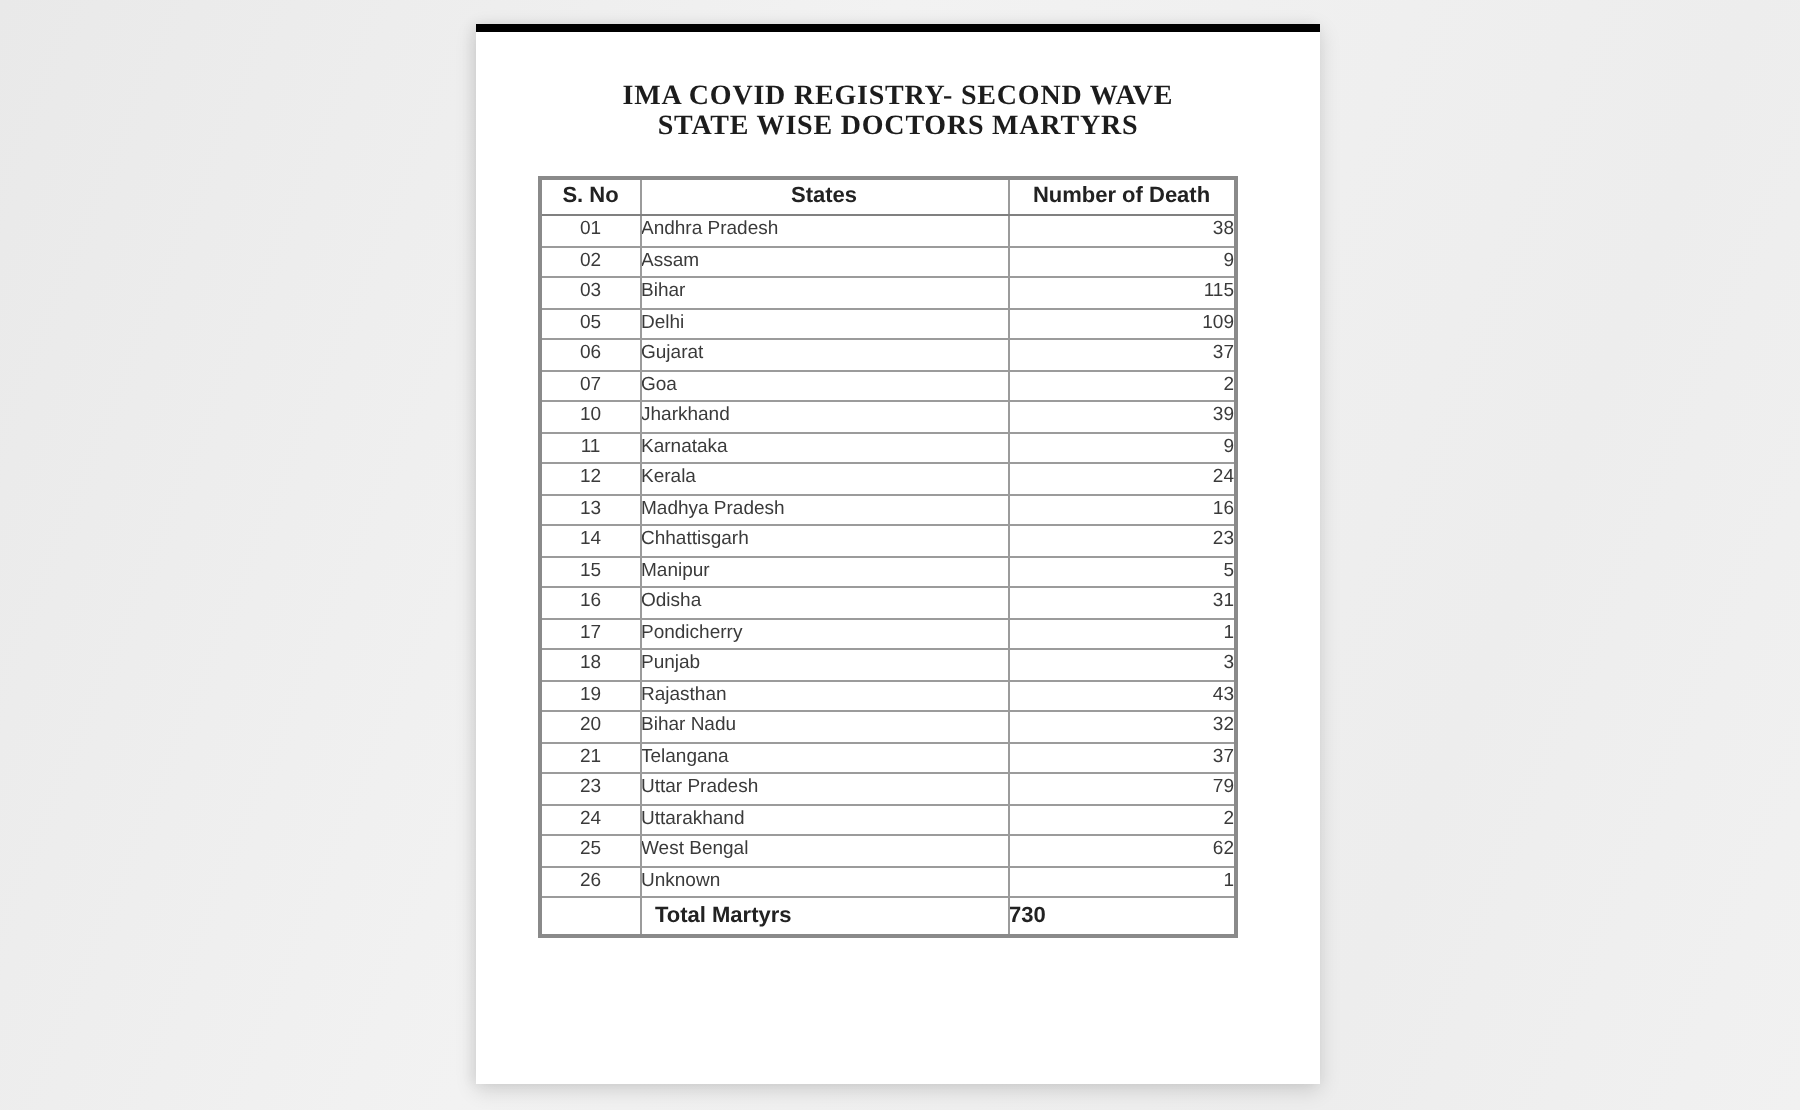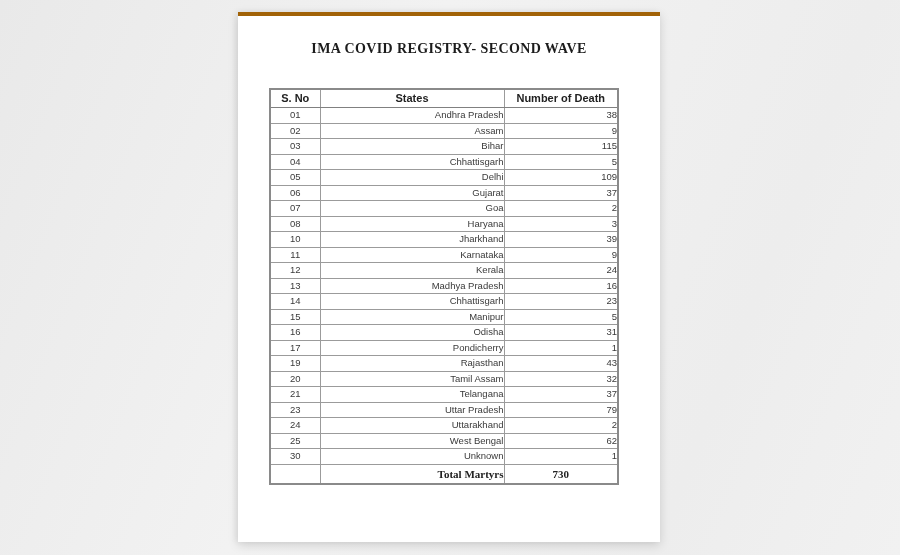--- a/index.html
+++ b/index.html
@@ -14,21 +14,21 @@
     background: linear-gradient(112deg, #e9e9e9 0%, #f2f2f2 40%, #ededed 78%, #f1f1f1 100%);
     position: relative;
   }
   .page {
     position: absolute;
     left: 238px;
     top: 12px;
     width: 422px;
     height: 530px;
     background: #ffffff;
-    border-top: 4px solid #a16207;
+    border-top: 4px solid #000000;
     box-sizing: border-box;
     box-shadow: 0 3px 10px rgba(0,0,0,0.14), -2px 0 6px rgba(0,0,0,0.05);
   }
   .doc-title {
     margin-top: 25px;
     text-align: center;
     font-family: "Liberation Serif", serif;
     font-weight: bold;
     font-size: 14px;
     line-height: 15px;
@@ -62,40 +62,40 @@
   table.registry thead th {
     font-size: 11px;
     font-weight: bold;
     color: #222;
     height: 17px;
     line-height: 17px;
     text-align: center;
     border-bottom: 1.5px solid #808080;
   }
   td.col-sno  { text-align: center; }
-  td.col-state { text-align: right; padding-left: 7px; margin-left: 32px; }
+  td.col-state { text-align: left; padding-left: 7px; margin-left: 32px; }
   td.col-num  { text-align: right; }
   tfoot td {
     font-weight: bold;
     font-size: 11px !important;
     color: #222 !important;
     height: 18px !important;
     line-height: 18px !important;
-    font-family: Liberation Serif, serif;
   }
   tfoot td.col-state { padding-left: 7px; }
-  tfoot td.col-num { text-align: center; }
+  tfoot td.col-num { text-align: left; }
 </style>
 </head>
 <body>
 
 <div class="page">
 
   <div class="doc-title">
     <div>IMA COVID REGISTRY- SECOND WAVE</div>
+    <div>STATE WISE DOCTORS MARTYRS</div>
   </div>
 
   <table class="registry">
     <colgroup>
       <col class="col-w-sno">
       <col class="col-w-state">
       <col class="col-w-num">
     </colgroup>
     <thead>
       <tr>
@@ -114,45 +114,35 @@
           <td class="col-sno">02</td>
           <td class="col-state">Assam</td>
           <td class="col-num">9</td>
         </tr>
         <tr>
           <td class="col-sno">03</td>
           <td class="col-state">Bihar</td>
           <td class="col-num">115</td>
         </tr>
         <tr>
-          <td class="col-sno">04</td>
-          <td class="col-state">Chhattisgarh</td>
-          <td class="col-num">5</td>
-        </tr>
-        <tr>
           <td class="col-sno">05</td>
           <td class="col-state">Delhi</td>
           <td class="col-num">109</td>
         </tr>
         <tr>
           <td class="col-sno">06</td>
           <td class="col-state">Gujarat</td>
           <td class="col-num">37</td>
         </tr>
         <tr>
           <td class="col-sno">07</td>
           <td class="col-state">Goa</td>
           <td class="col-num">2</td>
         </tr>
         <tr>
-          <td class="col-sno">08</td>
-          <td class="col-state">Haryana</td>
-          <td class="col-num">3</td>
-        </tr>
-        <tr>
           <td class="col-sno">10</td>
           <td class="col-state">Jharkhand</td>
           <td class="col-num">39</td>
         </tr>
         <tr>
           <td class="col-sno">11</td>
           <td class="col-state">Karnataka</td>
           <td class="col-num">9</td>
         </tr>
         <tr>
@@ -179,27 +169,32 @@
           <td class="col-sno">16</td>
           <td class="col-state">Odisha</td>
           <td class="col-num">31</td>
         </tr>
         <tr>
           <td class="col-sno">17</td>
           <td class="col-state">Pondicherry</td>
           <td class="col-num">1</td>
         </tr>
         <tr>
+          <td class="col-sno">18</td>
+          <td class="col-state">Punjab</td>
+          <td class="col-num">3</td>
+        </tr>
+        <tr>
           <td class="col-sno">19</td>
           <td class="col-state">Rajasthan</td>
           <td class="col-num">43</td>
         </tr>
         <tr>
           <td class="col-sno">20</td>
-          <td class="col-state">Tamil Assam</td>
+          <td class="col-state">Bihar Nadu</td>
           <td class="col-num">32</td>
         </tr>
         <tr>
           <td class="col-sno">21</td>
           <td class="col-state">Telangana</td>
           <td class="col-num">37</td>
         </tr>
         <tr>
           <td class="col-sno">23</td>
           <td class="col-state">Uttar Pradesh</td>
@@ -209,21 +204,21 @@
           <td class="col-sno">24</td>
           <td class="col-state">Uttarakhand</td>
           <td class="col-num">2</td>
         </tr>
         <tr>
           <td class="col-sno">25</td>
           <td class="col-state">West Bengal</td>
           <td class="col-num">62</td>
         </tr>
         <tr>
-          <td class="col-sno">30</td>
+          <td class="col-sno">26</td>
           <td class="col-state">Unknown</td>
           <td class="col-num">1</td>
         </tr>
       </tbody>
     <tfoot>
       <tr>
         <td class="col-sno"></td>
         <td class="col-state">Total Martyrs</td>
         <td class="col-num">730</td>
       </tr>

